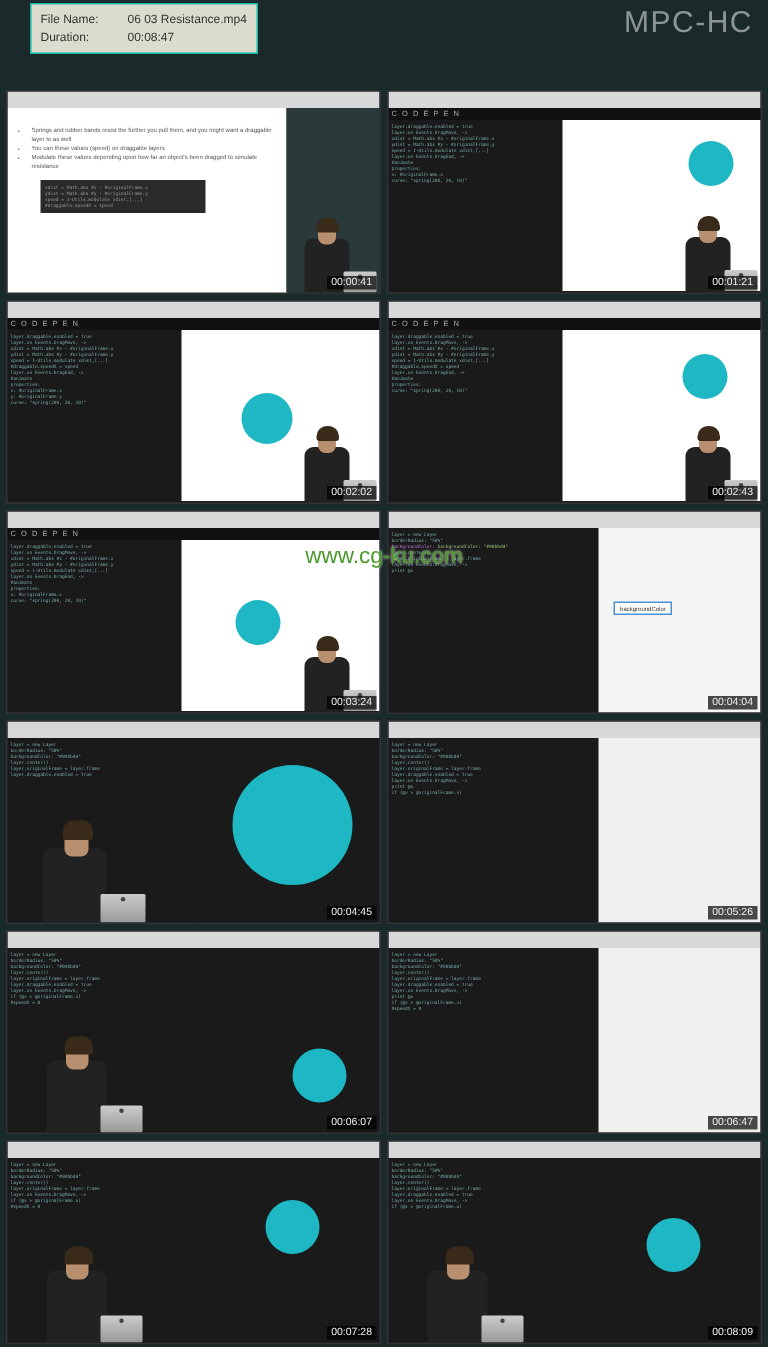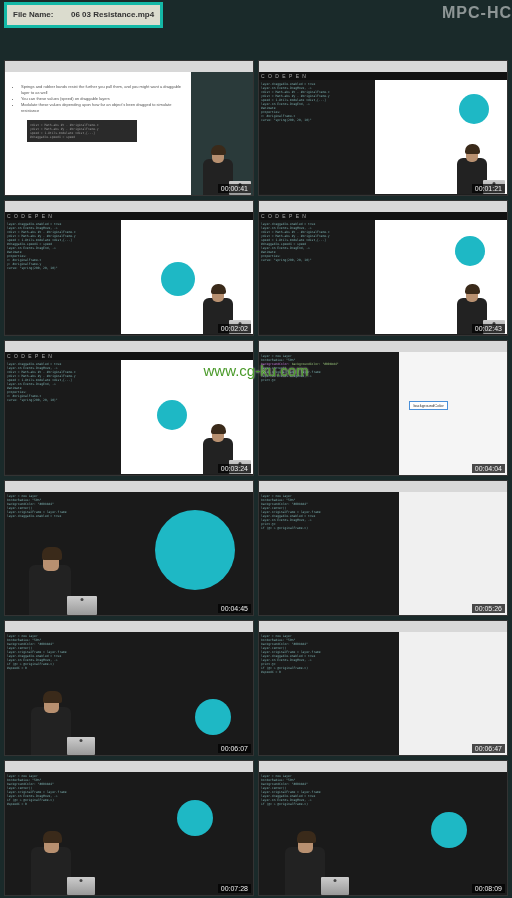--- a/index.html
+++ b/index.html
@@ -8,37 +8,36 @@
     width: 512px;
     height: 898px;
     background: #1a2a2a;
     font-family: Arial, sans-serif;
     overflow: hidden;
     position: relative;
   }
   .watermark-top {
     position: absolute;
     top: 4px;
-    right: 0;
-    font-size: 16px;
-    font-weight: bold;
+    right: 10px;
+    font-size: 20px;
+    font-weight: normal;
     color: rgba(255,255,255,0.5);
     letter-spacing: 1px;
   }
   .info-box {
     position: absolute;
     top: 2px;
-    left: 4px;
+    left: 20px;
     background: rgba(235,235,220,0.92);
-    border: 3px solid #14b8a6;
+    border: 1px solid #14b8a6;
     padding: 4px 6px;
     font-size: 8px;
     color: #333;
     line-height: 1.5;
-    font-weight: bold;
   }
   .info-box div span:first-child { display: inline-block; width: 58px; }
   .grid {
     position: absolute;
     top: 60px;
     left: 4px;
     right: 4px;
     display: grid;
     grid-template-columns: 1fr 1fr;
     gap: 4px;
@@ -159,20 +158,21 @@
   .line .k { color: #c678dd; }
   .line .s { color: #98c379; }
 </style>
 </head>
 <body>
 
 <div class="watermark-top">MPC-HC</div>
 
 <div class="info-box">
   <div><span>File Name:</span><span>06 03 Resistance.mp4</span></div>
+  <div><span>Duration:</span><span>00:08:47</span></div>
 </div>
 
 <div class="url-watermark">www.cg-ku.com</div>
 
 <div class="grid">
 
   <div class="thumb">
     <div class="browser-bar"></div>
     <div style="display:flex;height:calc(100% - 11px);background:#2a3a3a">
       <div class="text-slide" style="flex:0 0 70%">

